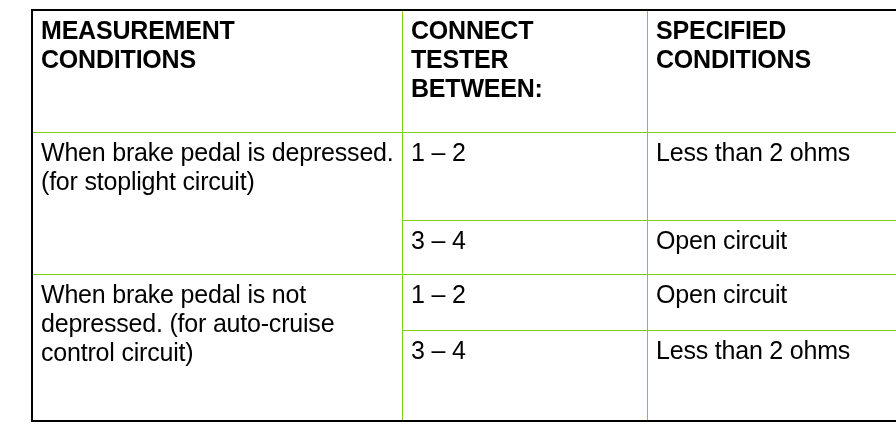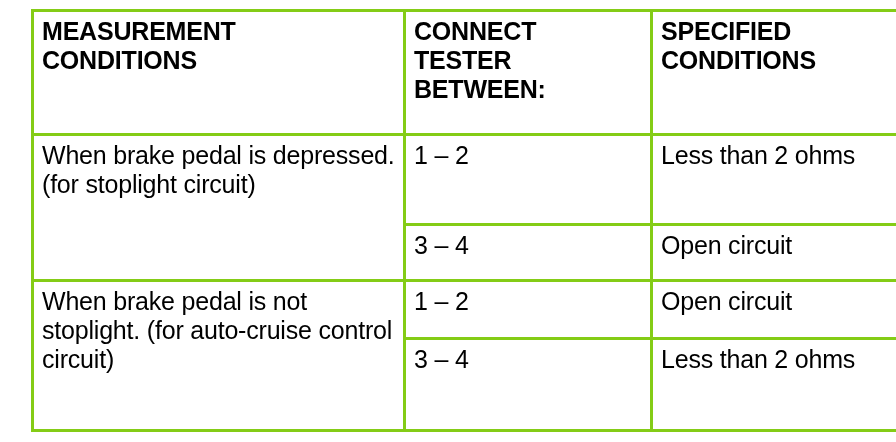--- a/index.html
+++ b/index.html
@@ -24,21 +24,21 @@
     position: absolute;
     left: 31px;
     top: 9px;
     width: 821px;
     border-collapse: collapse;
     table-layout: fixed;
     background: #ffffff;
     border: 2px solid #000000;
   }
   table.spec-table td {
-    border: 3px solid #84cc16;
+    border: 1px solid #84cc16;
     vertical-align: top;
     padding: 5px 8px 6px 8px;
     font-size: 25px;
     line-height: 1.16;
     letter-spacing: -0.2px;
     color: #000000;
     background: #ffffff;
   }
   td.col-conditions { width: 353px; }
   td.col-connect    { width: 228px; }
@@ -103,21 +103,21 @@
         <td class="body-cell col-connect">
           <span class="cell-text">3 – 4</span>
         </td>
         <td class="body-cell col-specified">
           <span class="cell-text">Open circuit</span>
         </td>
       </tr>
 
       <tr class="row-c">
         <td class="body-cell col-conditions" rowspan="2">
-          <span class="cell-text">When brake pedal is not stoplight. (for auto-cruise control circuit)</span>
+          <span class="cell-text">When brake pedal is not depressed. (for auto-cruise control circuit)</span>
         </td>
         <td class="body-cell col-connect">
           <span class="cell-text">1 – 2</span>
         </td>
         <td class="body-cell col-specified">
           <span class="cell-text">Open circuit</span>
         </td>
       </tr>
 
       <tr class="row-d">

